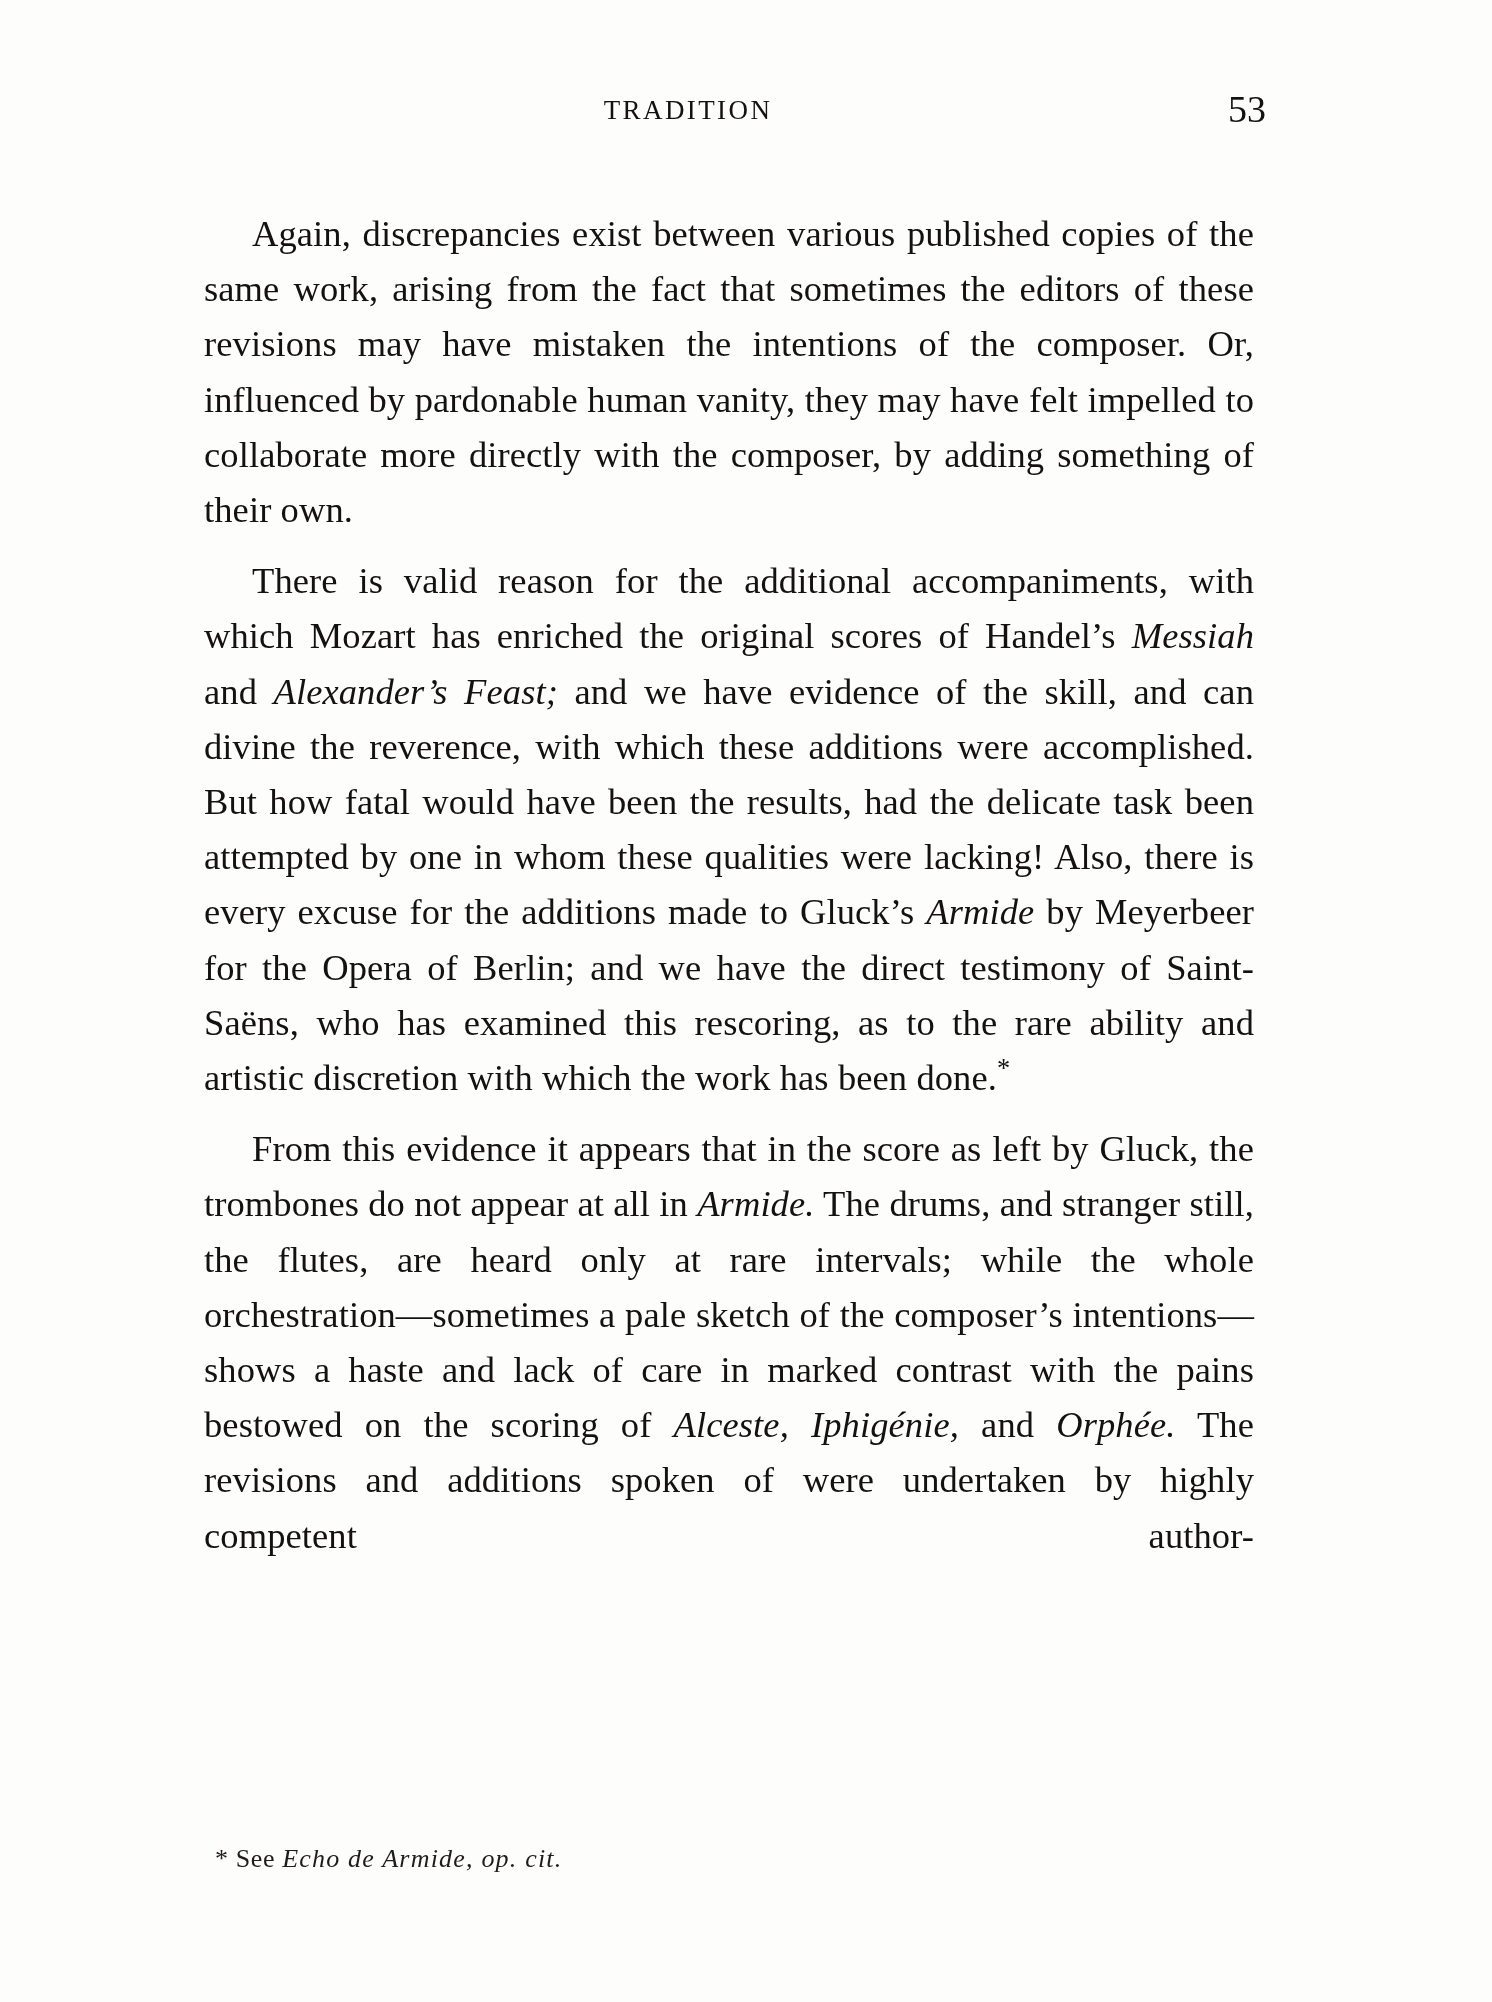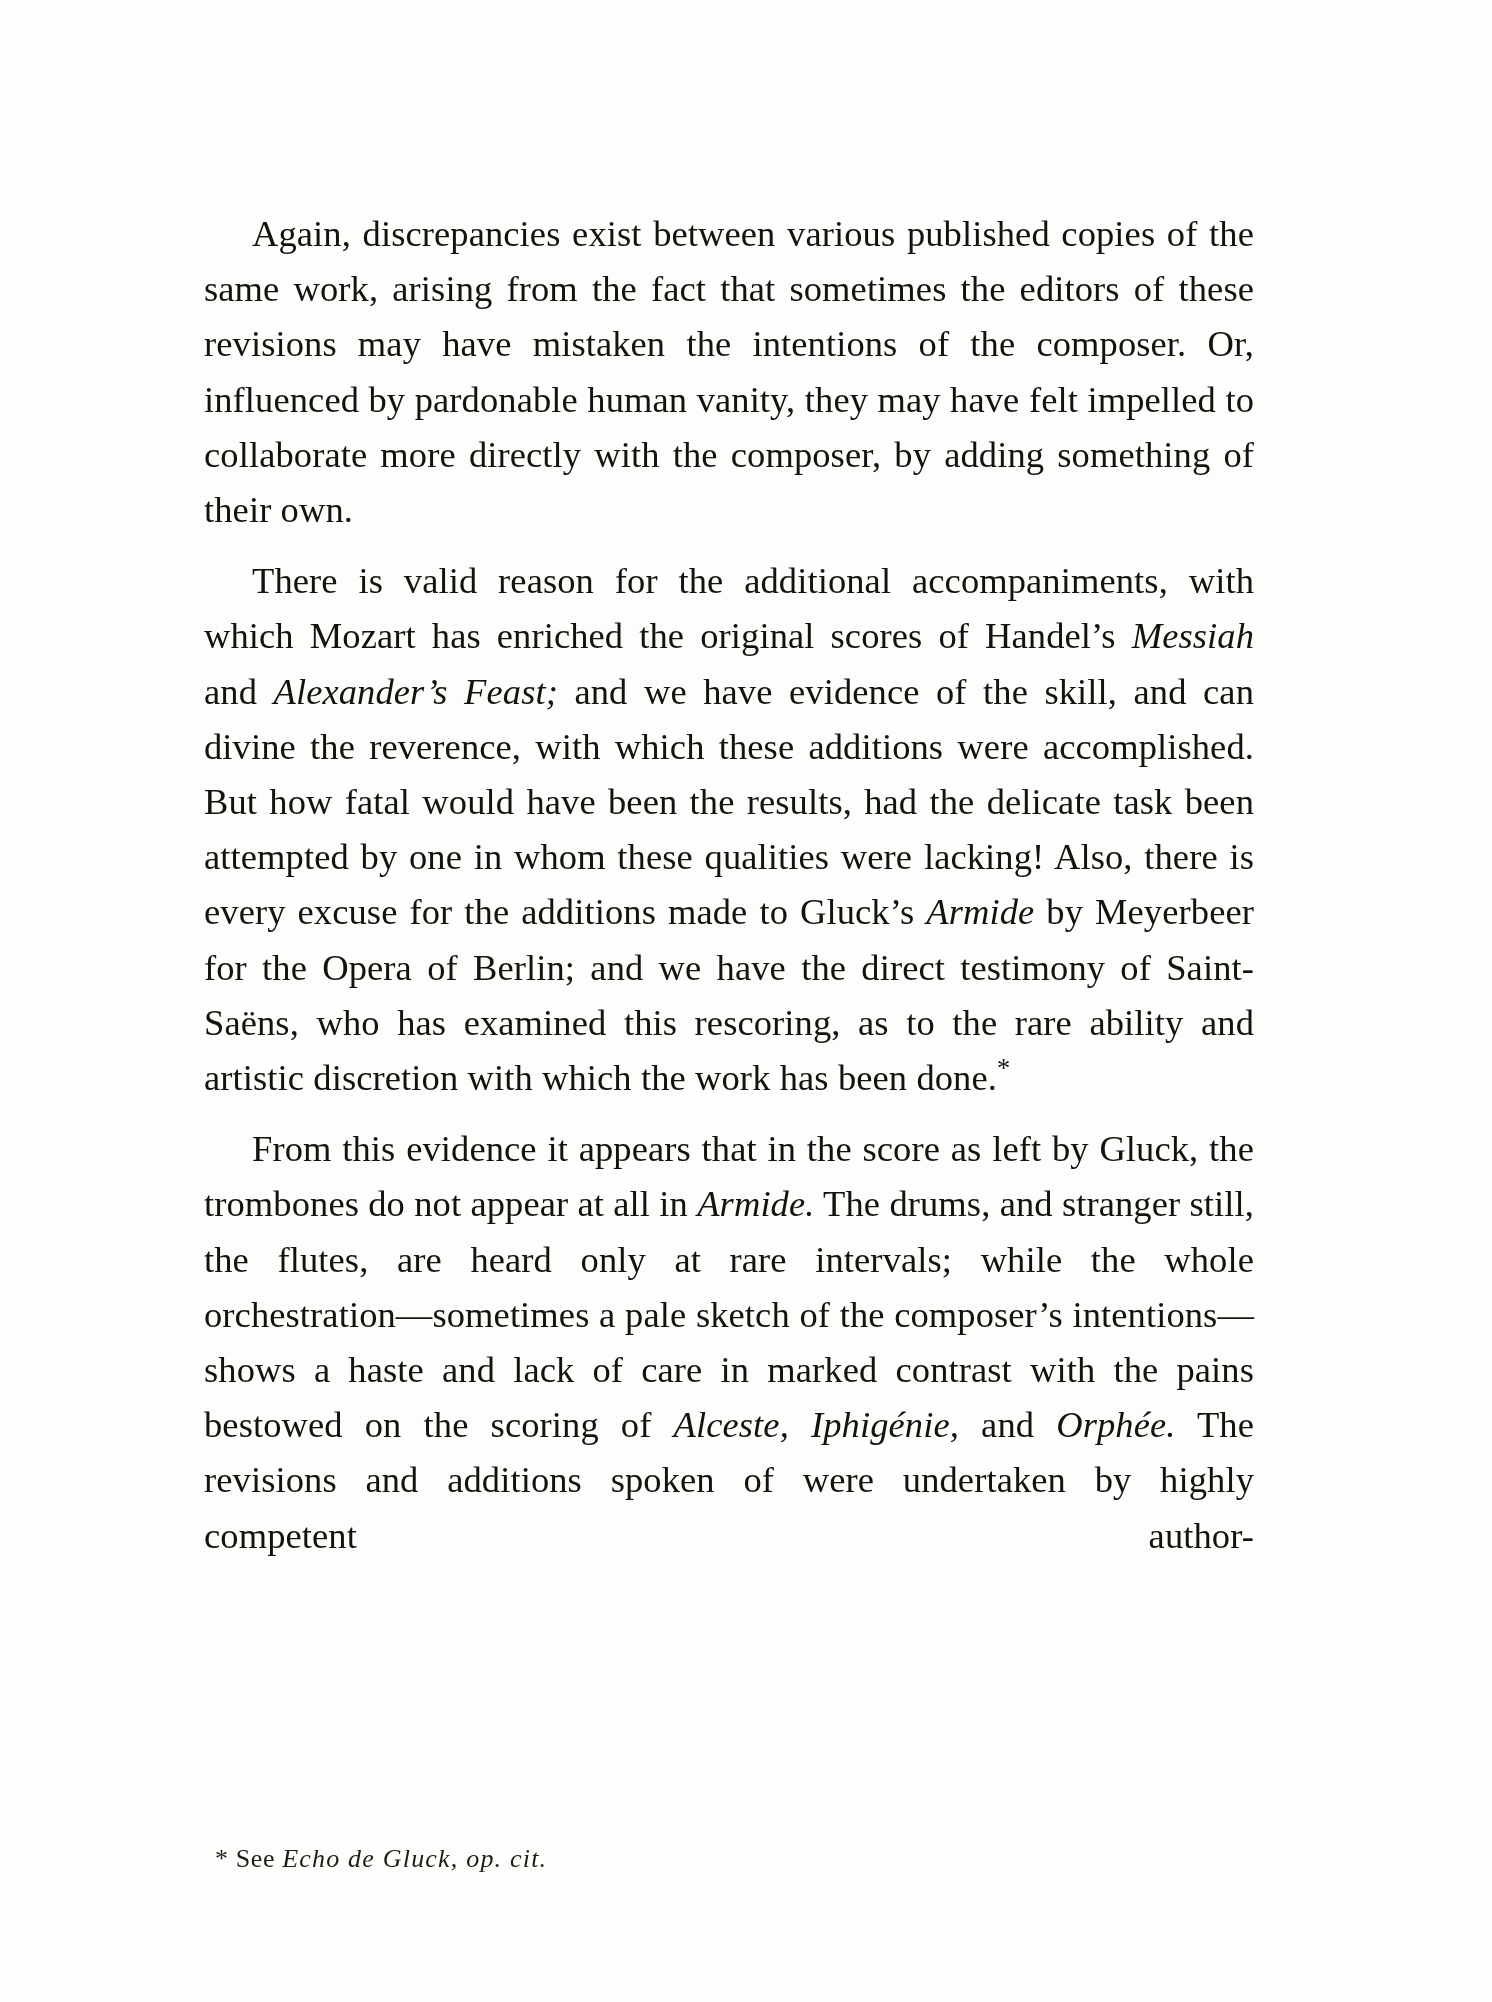--- a/index.html
+++ b/index.html
@@ -93,26 +93,30 @@
     font-size: 0.72em;
     vertical-align: super;
     line-height: 0;
   }
 </style>
 </head>
 <body>
 
 <div class="page">
 
+  <div class="header">
+    <div class="running-head">TRADITION</div>
+    <div class="folio">53</div>
+  </div>
 
   <div class="body-text" id="body-text">
       <p><span>Again, discrepancies exist between various published copies of the same work, arising from the fact that sometimes the editors of these revisions may have mistaken the intentions of the composer.  Or, influenced by pardonable human vanity, they may have felt impelled to collaborate more directly with the composer, by adding something of their own.</span></p>
       <p><span>There is valid reason for the additional accompaniments, with which Mozart has enriched the original scores of Handel’s </span><i>Messiah</i><span> and </span><i>Alexander’s Feast;</i><span> and we have evidence of the skill, and can divine the reverence, with which these additions were accomplished.  But how fatal would have been the results, had the delicate task been attempted by one in whom these qualities were lacking!  Also, there is every excuse for the additions made to Gluck’s </span><i>Armide</i><span> by Meyerbeer for the Opera of Berlin; and we have the direct testimony of Saint-Saëns, who has examined this rescoring, as to the rare ability and artistic discretion with which the work has been done.</span><sup class="fn">*</sup></p>
       <p><span>From this evidence it appears that in the score as left by Gluck, the trombones do not appear at all in </span><i>Armide.</i><span>  The drums, and stranger still, the flutes, are heard only at rare intervals; while the whole orchestration—sometimes a pale sketch of the composer’s intentions—shows a haste and lack of care in marked contrast with the pains bestowed on the scoring of </span><i>Alceste,</i><span> </span><i>Iphigénie,</i><span> and </span><i>Orphée.</i><span>  The revisions and additions spoken of were undertaken by highly competent author-</span></p>
     </div>
 
   <div class="footnote">
     <span class="marker">*</span>
     <span>See </span>
-    <span class="cite">Echo de Gluck, op. cit.</span>
+    <span class="cite">Echo de Armide, op. cit.</span>
   </div>
 
 </div>
 
 </body></html>

